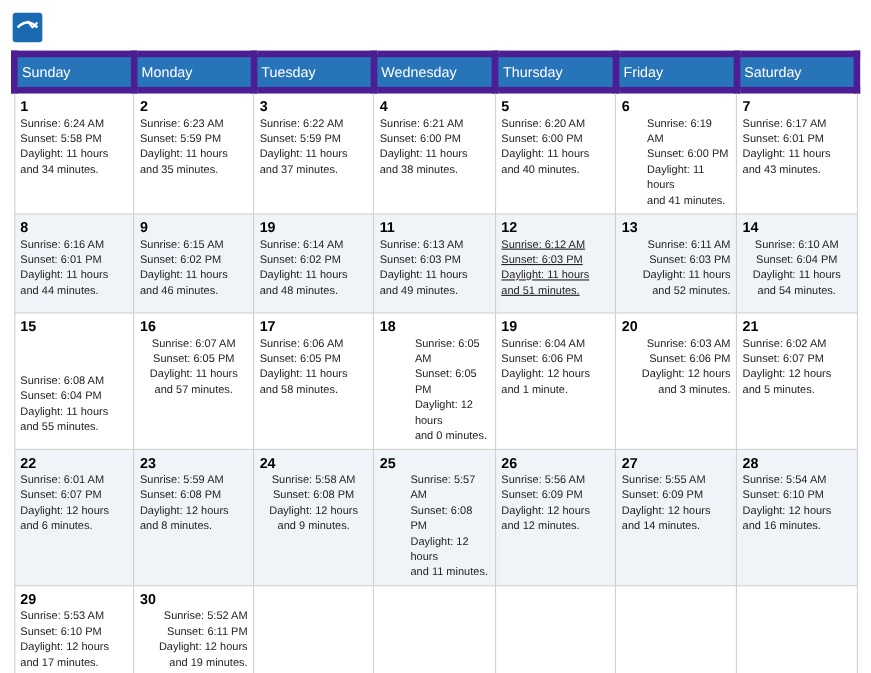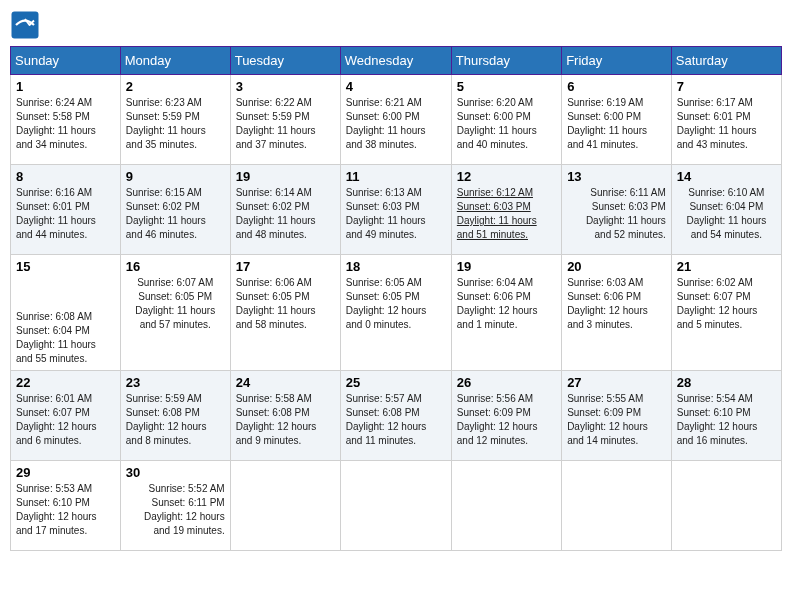--- a/index.html
+++ b/index.html
@@ -57,21 +57,21 @@
       border-collapse: collapse;
       font-size: 11px;
     }
     .calendar th {
       background-color: #2874b8;
       color: white;
       padding: 6px 4px;
       text-align: left;
       font-size: 13px;
       font-weight: normal;
-      border: 1px solid #4c1d95;
+      border: 6px solid #4c1d95;
     }
     .calendar td {
       border: 1px solid #d0d0d0;
       vertical-align: top;
       padding: 4px 5px;
       width: 113px;
       height: 90px;
       background: #fff;
     }
     .calendar tr:nth-child(even) td {
@@ -157,21 +157,21 @@
         </td>
         <td>
           <span class="day-num">5</span>
           <div class="day-info" style="white-space: pre-line;">Sunrise: 6:20 AM
 Sunset: 6:00 PM
 Daylight: 11 hours
 and 40 minutes.</div>
         </td>
         <td>
           <span class="day-num">6</span>
-          <div class="day-info" style="white-space: pre-line;">Sunrise: 6:19 AM
+          <div class="day-info" style="white-space: pre-line; margin-left: 23px;">Sunrise: 6:19 AM
 Sunset: 6:00 PM
 Daylight: 11 hours
 and 41 minutes.</div>
         </td>
         <td>
           <span class="day-num">7</span>
           <div class="day-info" style="white-space: pre-line;">Sunrise: 6:17 AM
 Sunset: 6:01 PM
 Daylight: 11 hours
 and 43 minutes.</div>
@@ -245,35 +245,35 @@
         </td>
         <td>
           <span class="day-num">17</span>
           <div class="day-info" style="white-space: pre-line;">Sunrise: 6:06 AM
 Sunset: 6:05 PM
 Daylight: 11 hours
 and 58 minutes.</div>
         </td>
         <td>
           <span class="day-num">18</span>
-          <div class="day-info" style="white-space: pre-line;">Sunrise: 6:05 AM
+          <div class="day-info" style="white-space: pre-line; margin-left: 32px;">Sunrise: 6:05 AM
 Sunset: 6:05 PM
 Daylight: 12 hours
 and 0 minutes.</div>
         </td>
         <td>
           <span class="day-num">19</span>
           <div class="day-info" style="white-space: pre-line;">Sunrise: 6:04 AM
 Sunset: 6:06 PM
 Daylight: 12 hours
 and 1 minute.</div>
         </td>
         <td>
           <span class="day-num">20</span>
-          <div class="day-info" style="white-space: pre-line;">Sunrise: 6:03 AM
+          <div class="day-info" style="white-space: pre-line; text-align: right;">Sunrise: 6:03 AM
 Sunset: 6:06 PM
 Daylight: 12 hours
 and 3 minutes.</div>
         </td>
         <td>
           <span class="day-num">21</span>
           <div class="day-info" style="white-space: pre-line;">Sunrise: 6:02 AM
 Sunset: 6:07 PM
 Daylight: 12 hours
 and 5 minutes.</div>
@@ -289,28 +289,28 @@
         </td>
         <td>
           <span class="day-num">23</span>
           <div class="day-info" style="white-space: pre-line;">Sunrise: 5:59 AM
 Sunset: 6:08 PM
 Daylight: 12 hours
 and 8 minutes.</div>
         </td>
         <td>
           <span class="day-num">24</span>
-          <div class="day-info" style="white-space: pre-line;">Sunrise: 5:58 AM
+          <div class="day-info" style="white-space: pre-line; text-align: center;">Sunrise: 5:58 AM
 Sunset: 6:08 PM
 Daylight: 12 hours
 and 9 minutes.</div>
         </td>
         <td>
           <span class="day-num">25</span>
-          <div class="day-info" style="white-space: pre-line;">Sunrise: 5:57 AM
+          <div class="day-info" style="white-space: pre-line; margin-left: 28px;">Sunrise: 5:57 AM
 Sunset: 6:08 PM
 Daylight: 12 hours
 and 11 minutes.</div>
         </td>
         <td>
           <span class="day-num">26</span>
           <div class="day-info" style="white-space: pre-line;">Sunrise: 5:56 AM
 Sunset: 6:09 PM
 Daylight: 12 hours
 and 12 minutes.</div>

